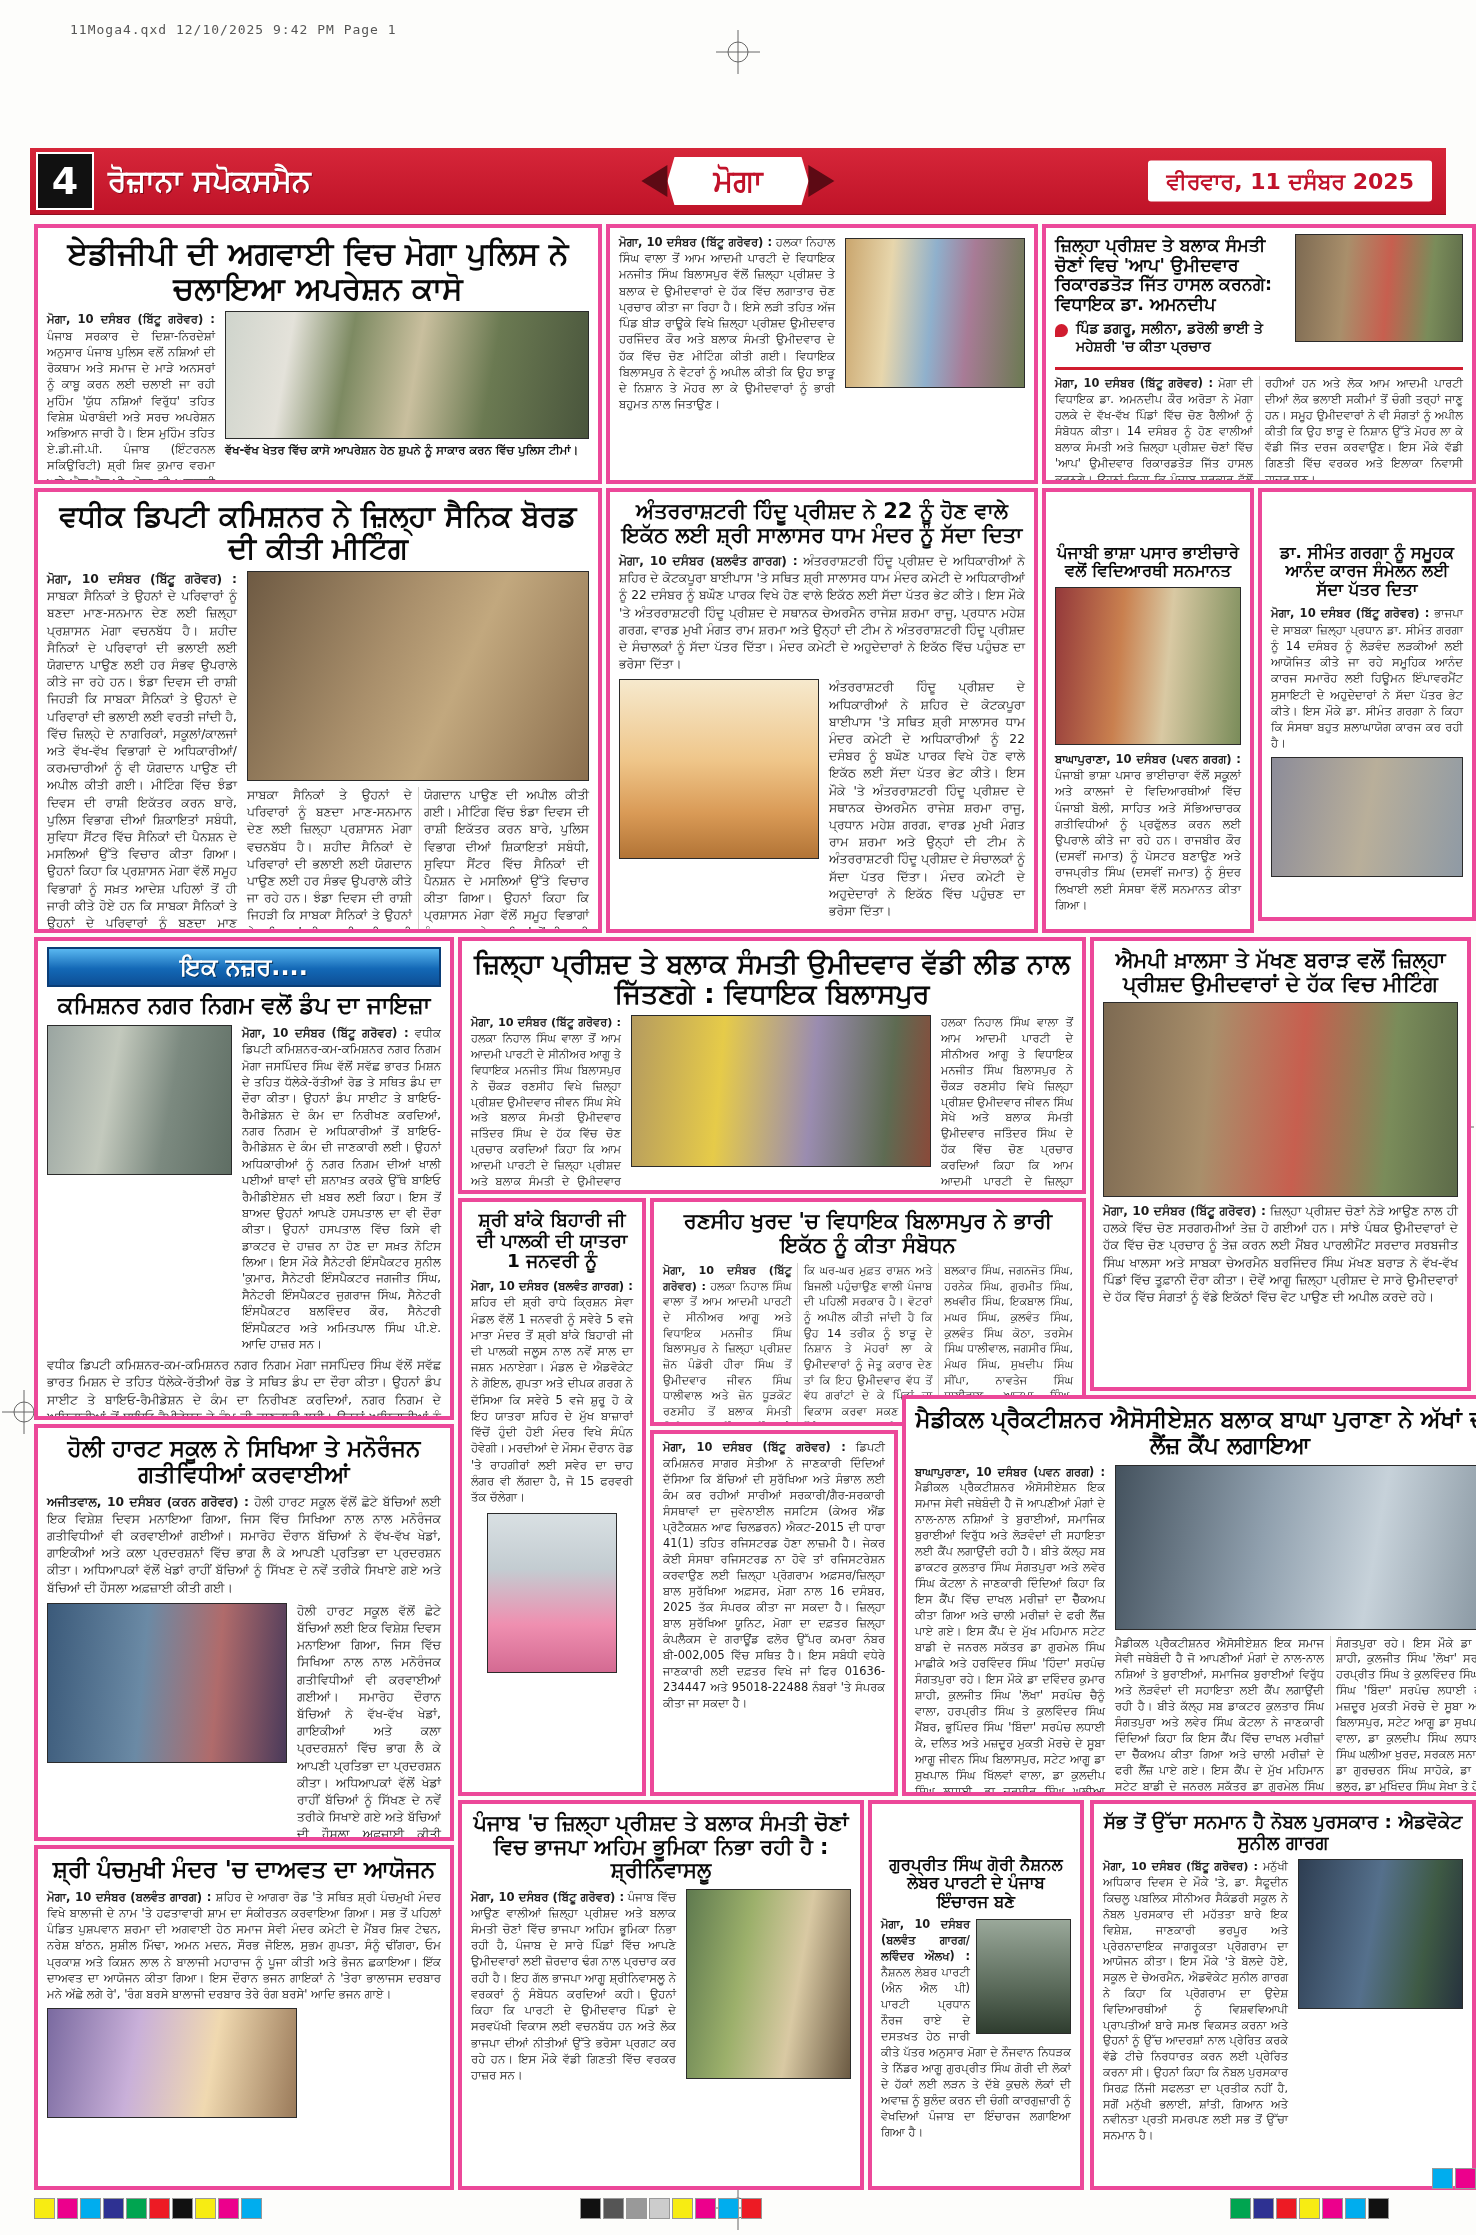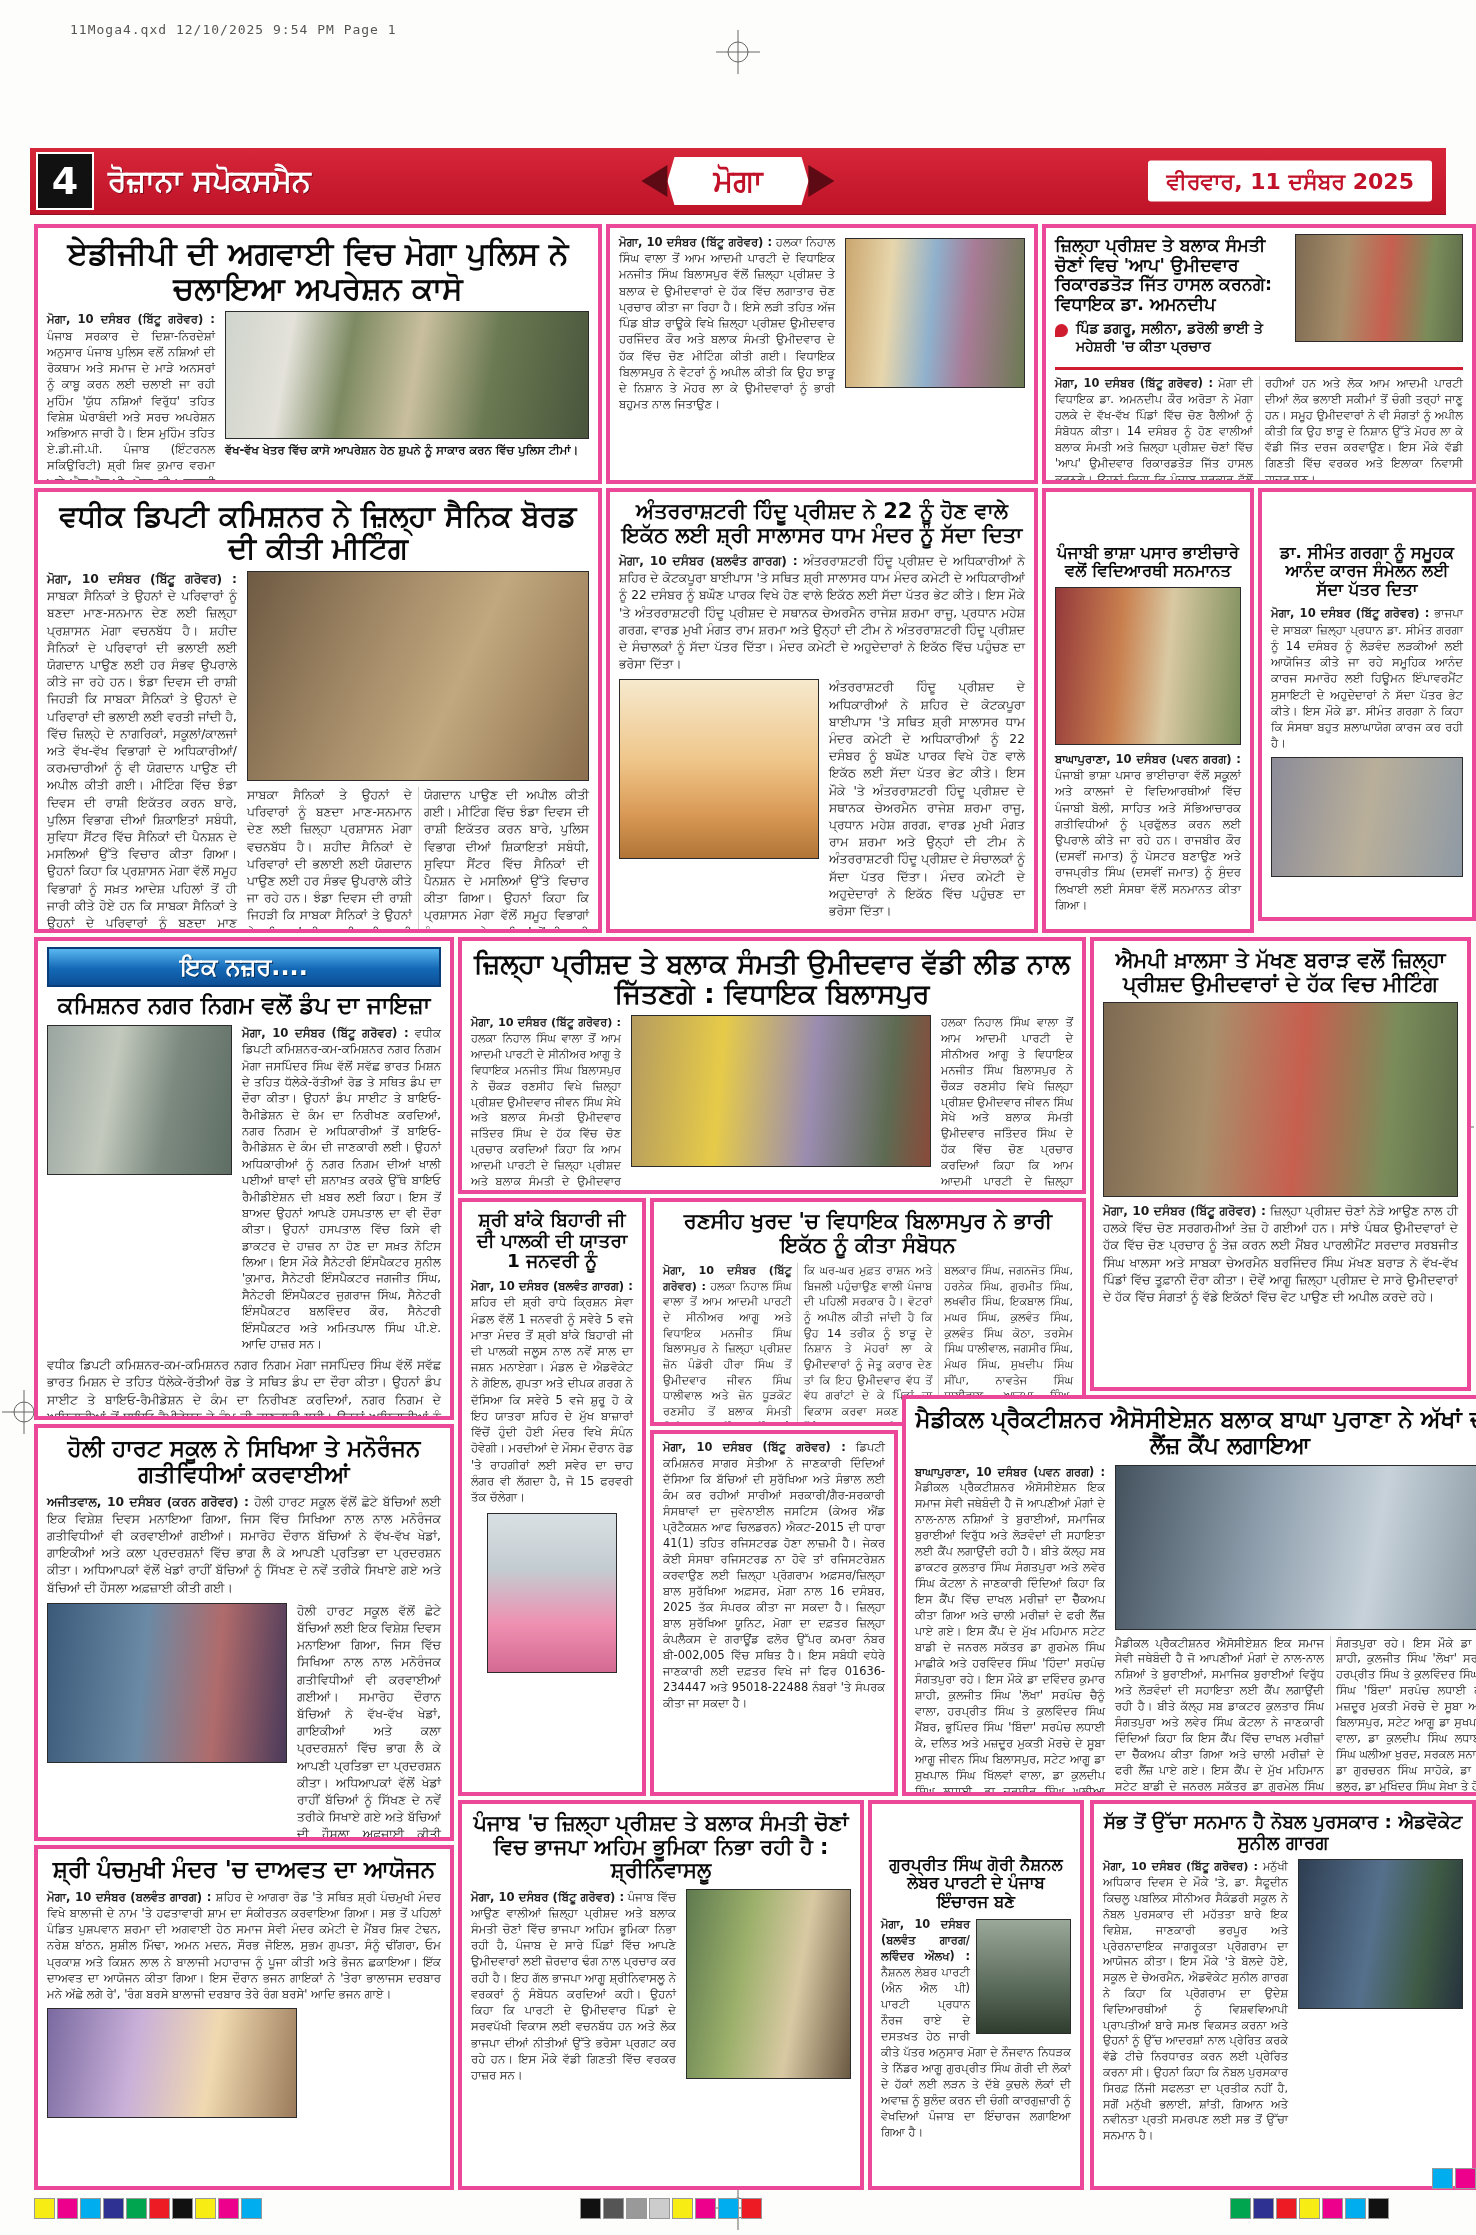--- a/index.html
+++ b/index.html
@@ -58,21 +58,21 @@
   .ph-feast{background:linear-gradient(100deg,#7a6aa0,#c9b0d9 35%,#f0d9b0 65%,#9a7a5a 100%);}
   
   .cbar{position:absolute;display:flex;gap:2px;}
   .sw{width:19px;height:19px;display:inline-block;border:1px solid #999;}
 </style>
 </head>
 <body>
 
 <div class="sheet">
 
-  <div class="slug">11Moga4.qxd  12/10/2025  9:54 PM  Page 1</div>
+  <div class="slug">11Moga4.qxd  12/10/2025  9:42 PM  Page 1</div>
   <span class="reg" style="left:716px;top:30px;">
     <svg viewBox="0 0 44 44">
         <line x1="22" y1="0" x2="22" y2="44" stroke="#666"></line>
         <line x1="0" y1="22" x2="44" y2="22" stroke="#666"></line>
         <circle cx="22" cy="22" r="10" fill="none" stroke="#666"></circle>
       </svg>
   </span>
   <span class="reg" style="left:2px;top:1390px;">
     <svg viewBox="0 0 44 44">
         <line x1="22" y1="0" x2="22" y2="44" stroke="#666"></line>

